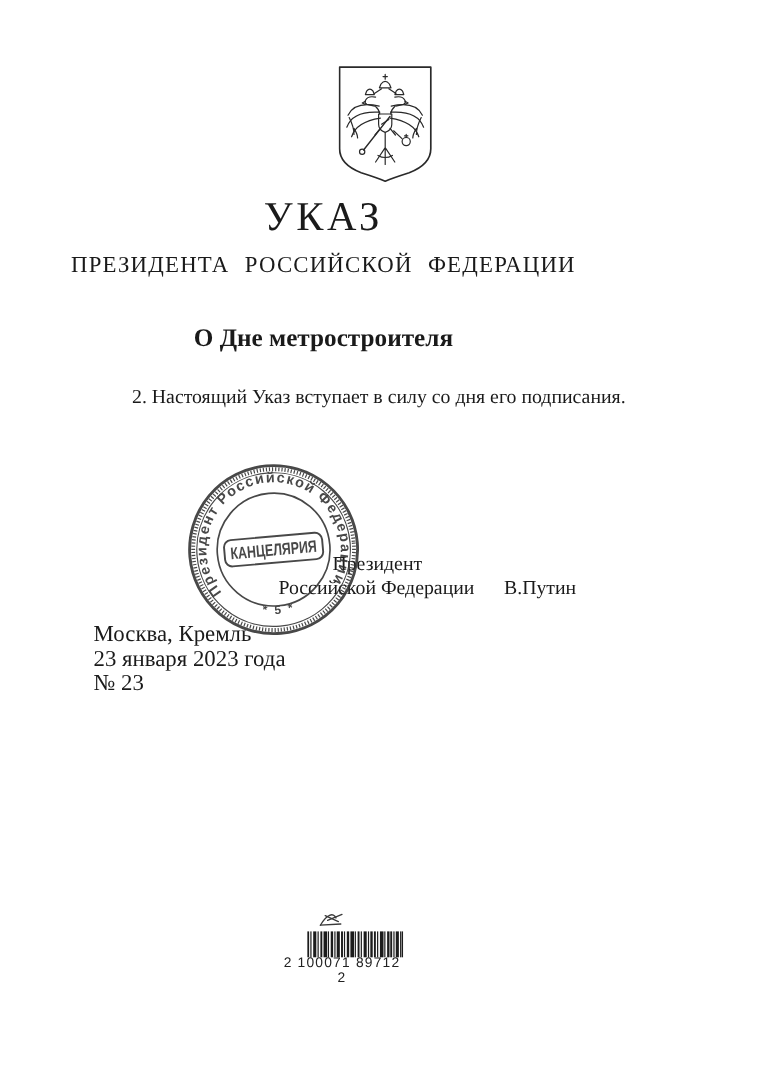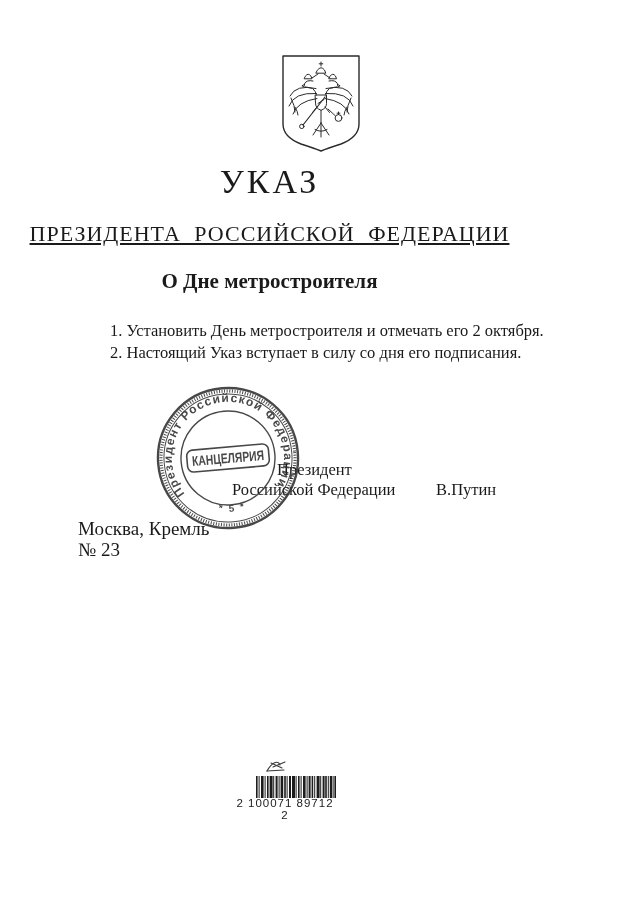--- a/index.html
+++ b/index.html
@@ -4,28 +4,28 @@
 <style>
   html,body{margin:0;padding:0;}
   body{
     width:640px;height:905px;background:#ffffff;overflow:hidden;position:relative;
     font-family:"Liberation Serif", serif;color:#1a1a1a;
   }
   .abs{position:absolute;}
   .center-line{left:0;width:539px;text-align:center;}
   #emblem{left:282px;top:55px;}
   #decree-title{top:163px;font-size:34px;letter-spacing:3px;}
-  #decree-subtitle{top:221px;font-size:22px;letter-spacing:1px;word-spacing:7px;text-decoration:underline;}
+  #decree-subtitle{top:211px;font-size:19px;letter-spacing:1px;word-spacing:7px;}
   #decree-subject{top:269px;font-size:21px;font-weight:bold;}
   #decree-body{left:110px;top:320px;font-size:16.5px;line-height:22px;width:470px;}
   #stamp{left:153px;top:383px;width:150px;height:150px;transform:rotate(-5deg);opacity:.88;}
   .sig-line{font-size:16.5px;}
   #signature-title-1{left:277px;top:460px;}
   #signature-title-2{left:232px;top:480px;}
-  #signature-name{left:420px;top:480px;margin-left:16px;}
+  #signature-name{left:420px;top:480px;}
   #issue-block{left:78px;top:519px;font-size:19px;line-height:20.5px;}
   #squiggle{left:262px;top:758px;}
   #barcode{left:256px;top:776px;}
   #barcode-digits{left:235px;top:797px;width:100px;text-align:center;
     font-family:"Liberation Sans", sans-serif;font-size:11.5px;letter-spacing:1px;color:#222;}
   .stamp-ring-font{font-family:"Liberation Sans", sans-serif;font-weight:bold;}
 </style>
 </head>
 <body>
 
@@ -70,21 +70,20 @@
     <path d="M35,52 l-4.5,5.5 M43,52 l4.5,5.5"></path>
   </g>
 </svg>
 
 <div id="decree-title" class="abs center-line">УКАЗ</div>
 <div id="decree-subtitle" class="abs center-line">ПРЕЗИДЕНТА РОССИЙСКОЙ ФЕДЕРАЦИИ</div>
 
 <div id="decree-subject" class="abs center-line">О Дне метростроителя</div>
 
 <div id="decree-body" class="abs">
-  <div>1. Установить День метростроителя и отмечать его 2 октября.</div>
   <div>2. Настоящий Указ вступает в силу со дня его подписания.</div>
 </div>
 
 <div id="signature-title-1" class="abs sig-line">Президент</div>
 <div id="signature-title-2" class="abs sig-line">Российской Федерации</div>
 <div id="signature-name" class="abs sig-line">В.Путин</div>
 
 <svg id="stamp" class="abs" viewBox="0 0 150 150">
   <defs>
     <path id="ringPath" d="M35,114 A56,56 0 1 1 115,114" fill="none"></path>
@@ -103,20 +102,21 @@
     </text>
     <text font-size="10" letter-spacing="2" text-anchor="middle">
       <textPath href="#bottomPath" startOffset="50%">* 5 *</textPath>
     </text>
     <text x="75" y="80" font-size="14" text-anchor="middle" textLength="72" lengthAdjust="spacingAndGlyphs">КАНЦЕЛЯРИЯ</text>
   </g>
 </svg>
 
 <div id="issue-block" class="abs">
   <div>Москва, Кремль</div>
+  <div>23 января 2023 года</div>
   <div>№ 23</div>
 </div>
 
 <svg id="squiggle" class="abs" width="34" height="18" viewBox="0 0 34 18">
   <g stroke="#3a3a3a" fill="none" stroke-width="1.1" stroke-linecap="round">
     <path d="M5,13 C10,4 16,2 18,7"></path>
     <path d="M11,9 L23,4"></path>
     <path d="M9,5 L20,10"></path>
     <path d="M5,13 L22,12"></path>
   </g>

